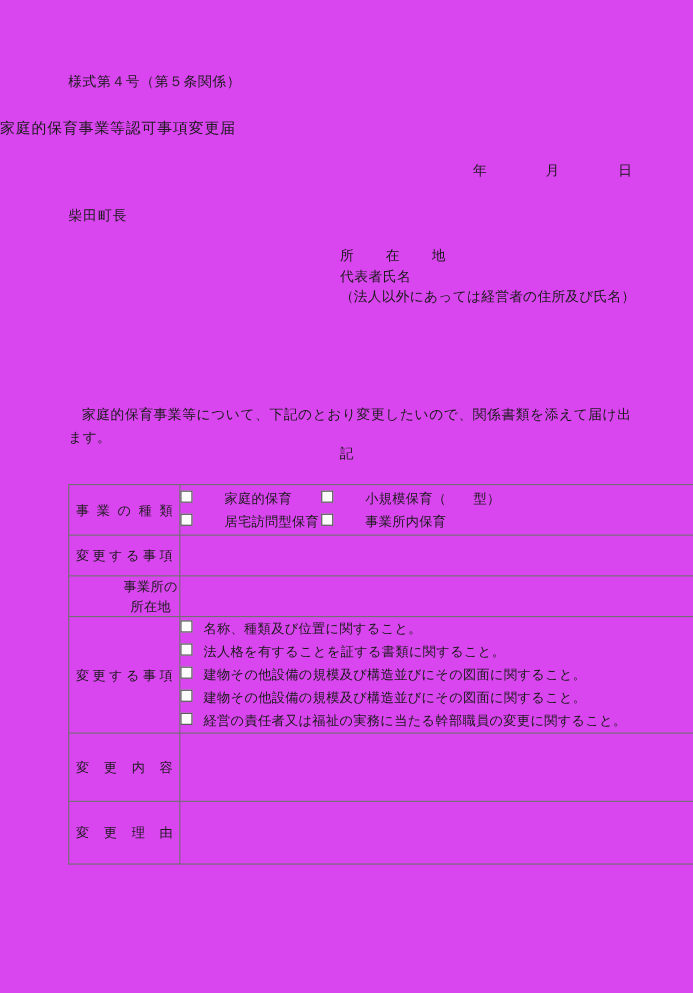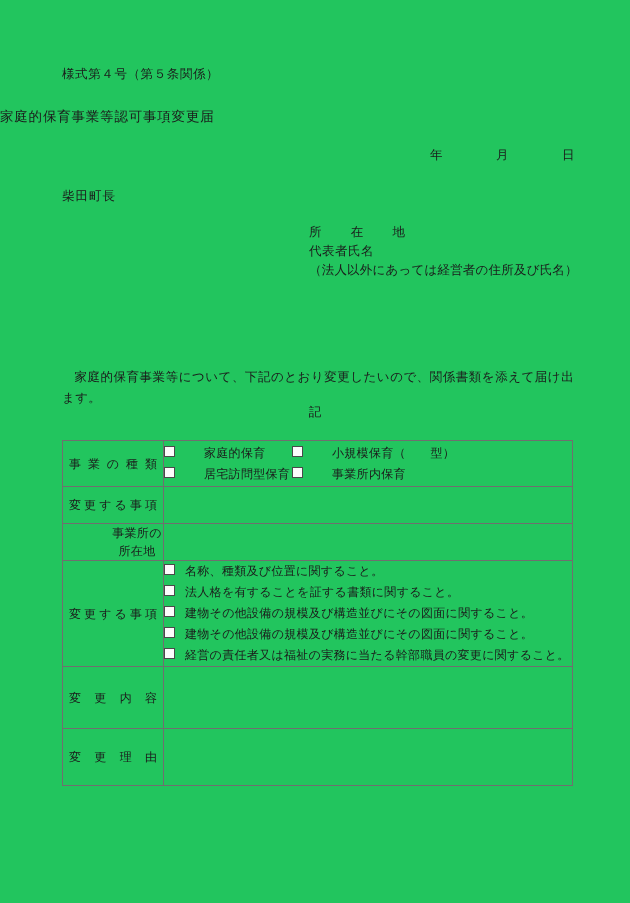--- a/index.html
+++ b/index.html
@@ -9,21 +9,21 @@
     background: #ffffff;
   }
   body {
     font-family: "DejaVu Serif", "Liberation Serif", serif;
     color: #1b1b1b;
   }
   #page {
     position: relative;
     width: 630px;
     height: 903px;
-    background: #22c55e;
+    background: #d946ef;
     overflow: hidden;
     box-sizing: border-box;
   }
 
   
   .abs { position: absolute; }
 
   .form-no {
     left: 62px;
     top: 66px;
@@ -105,21 +105,21 @@
     top: 404px;
     width: 630px;
     text-align: center;
     font-size: 12.5px;
   }
 
   
   .form-table {
     left: 62px;
     top: 440px;
-    width: 511px;
+    width: 569px;
     border-collapse: collapse;
     table-layout: fixed;
     font-size: 12px;
   }
   .form-table td {
     border: 1px solid #6f6f6f;
     padding: 0;
     vertical-align: middle;
   }
   .col-label { width: 101px; }

